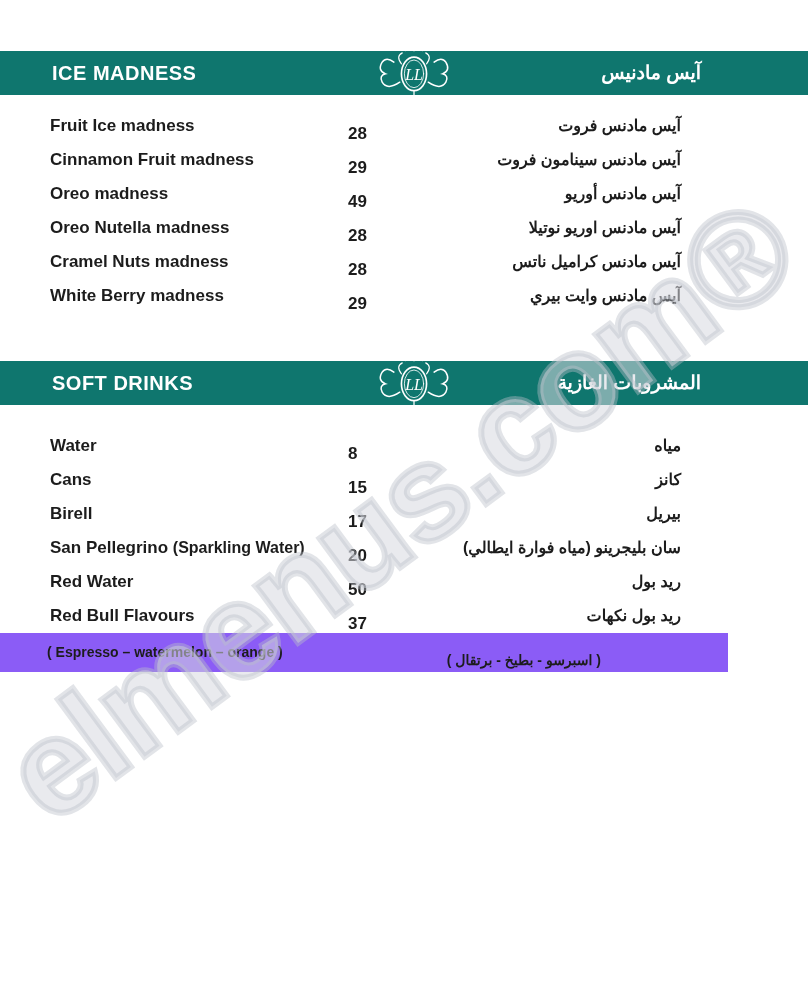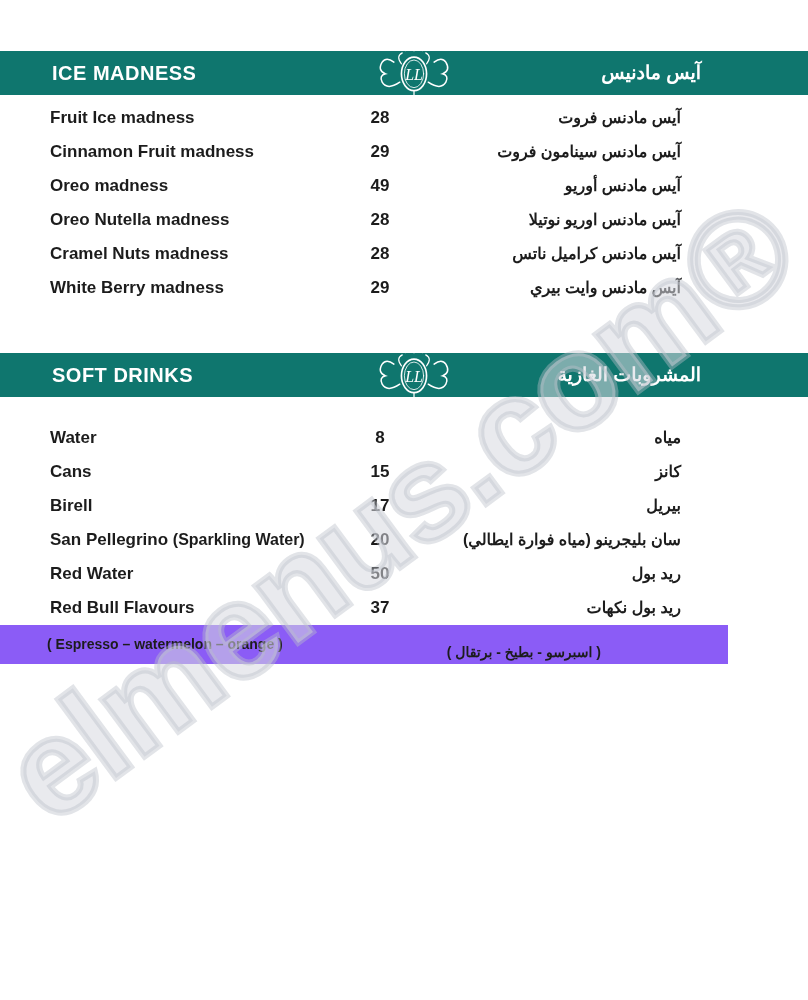--- a/index.html
+++ b/index.html
@@ -37,31 +37,31 @@
   .bar-logo {
     position:absolute; left:50%; top:-9px; transform:translateX(-50%);
     width:84px; height:62px;
   }
   .bar-logo svg { width:100%; height:100%; display:block; }
 
   .spacer-top { height:51px; }
   .section-gap { height:48px; }
 
   
-  .items-1 { padding-top:6px; }
+  .items-1 { padding-top:14px; }
   .items-2 { padding-top:24px; }
   .row { position:relative; height:34px; }
   .row .en {
     position:absolute; left:50px; top:0; line-height:34px;
     font-size:17px; font-weight:700; white-space:nowrap;
   }
   .row .en .sub { font-size:16px; font-weight:700; }
   .row .price {
-    position:absolute; left:348px; width:64px; top:0; line-height:34px;
-    text-align:center; font-size:17px; font-weight:700;
+    position:absolute; left:348px; width:64px; top:8px; line-height:34px;
+    text-align:left; font-size:17px; font-weight:700;
   }
   .row .ar {
     position:absolute; right:127px; top:0; line-height:34px;
     font-size:16px; font-weight:700; white-space:nowrap;text-align:right;
   }
   .row .ar .sub { font-size:16px; font-weight:700; }
 
   
   .note-band {
     position:relative; width:728px; height:39px; margin-top:0;

